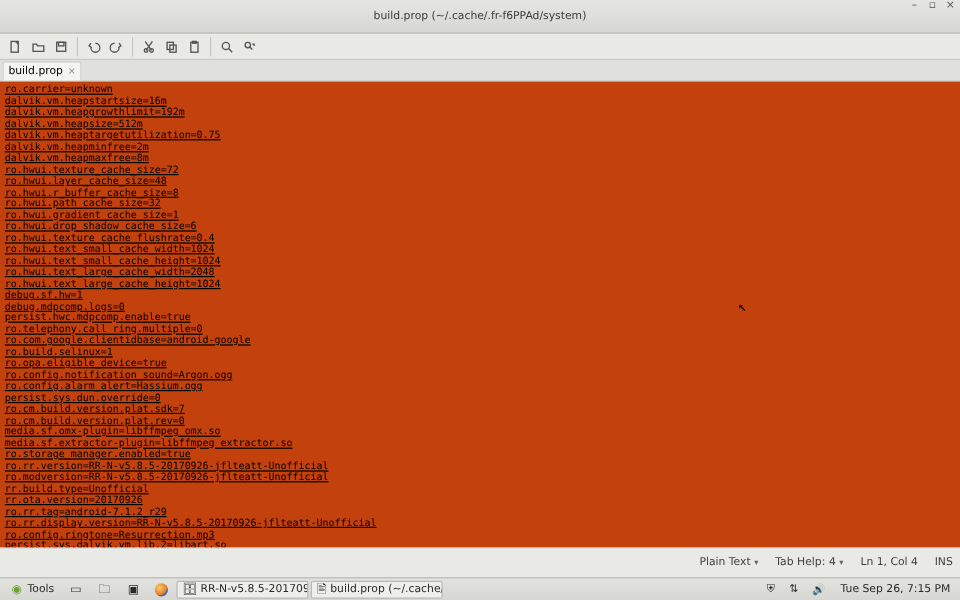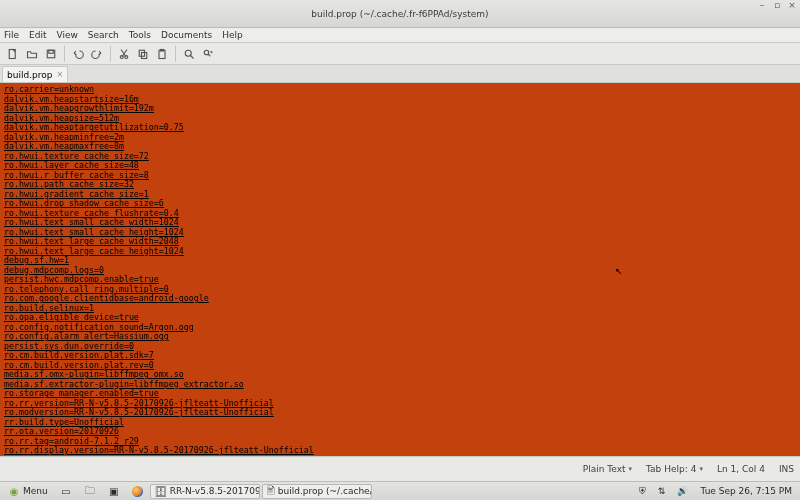--- a/index.html
+++ b/index.html
@@ -38,29 +38,20 @@
 
   <div class="titlebar">
     <div class="title">build.prop (~/.cache/.fr-f6PPAd/system)</div>
     <div class="winbtns">
       <div class="winbtn">–</div>
       <div class="winbtn">▫</div>
       <div class="winbtn">×</div>
     </div>
   </div>
 
-  <div class="menubar">
-    <span>File</span>
-    <span>Edit</span>
-    <span>View</span>
-    <span>Search</span>
-    <span>Tools</span>
-    <span>Documents</span>
-    <span>Help</span>
-  </div>
 
   <div class="toolbar">
     <div class="btn">
         <svg viewBox="0 0 16 16">
           <rect x="3" y="2" width="8" height="12"></rect>
           <path d="M8 2 L11 5"></path>
         </svg>
       </div>
     <div class="btn">
         <svg viewBox="0 0 16 16">
@@ -186,21 +177,21 @@
         <span>4</span>
         <span class="arrow">▾</span>
       </div>
     <div class="cell">Ln 1, Col 4</div>
     <div class="cell">INS</div>
   </div>
 
   <div class="panel">
     <div class="pbtn">
         <span class="ico mint">◉</span>
-        <span>Menu</span>
+        <span>Tools</span>
       </div>
     <div class="pbtn">
         <span class="ico">▭</span>
       </div>
     <div class="pbtn">
         <span class="ico">🗀</span>
       </div>
     <div class="pbtn">
         <span class="ico">▣</span>
       </div>

